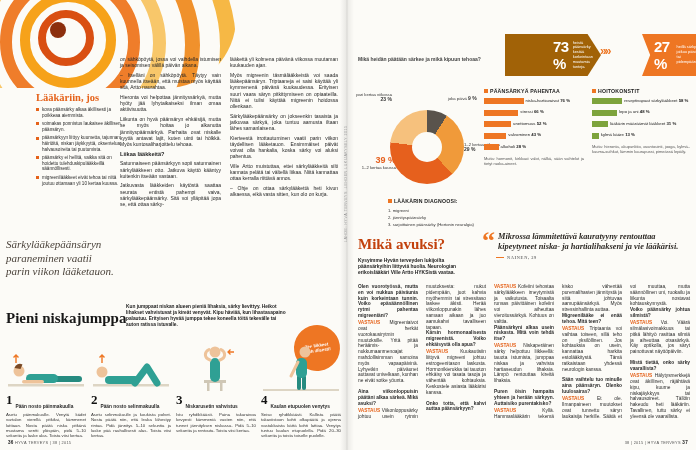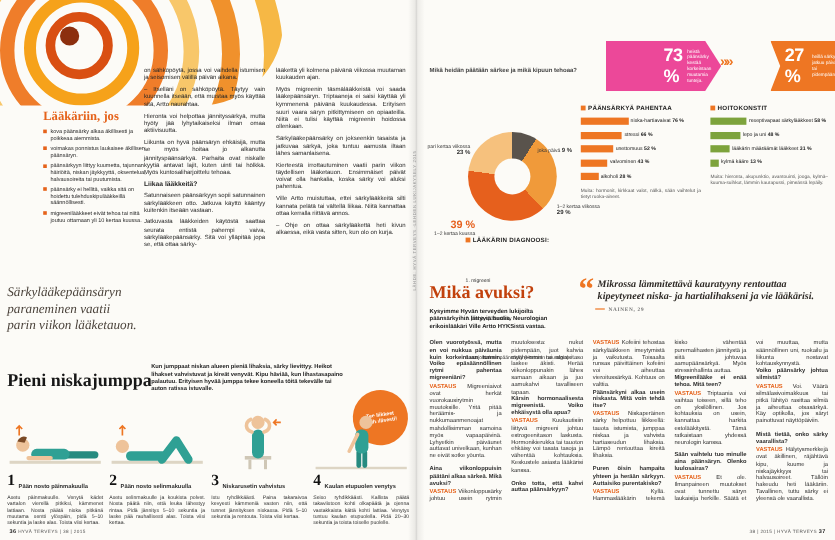--- a/index.html
+++ b/index.html
@@ -52,32 +52,32 @@
 
   .footer{bottom:5px;font-size:3.9px;color:#555;letter-spacing:.3px;}
   .footer b{font-size:4.6px;color:#222;}
   .footer-l{left:8px;} .footer-r{right:8px;text-align:right;}
 
   
   .r-title{left:358px;top:28px;font-family:"Liberation Serif",serif;font-weight:bold;font-size:17px;color:#141414;}
   .r-sub{left:358px;top:56px;width:132px;font-size:5px;line-height:6.2px;color:#444;font-weight:bold;}
 
   .stat{height:42px;color:#fff;display:flex;align-items:center;padding:0 8px;box-sizing:border-box;gap:4px;}
-  .stat-green{left:505px;top:34px;width:96px;background:#ec4899;clip-path:polygon(0 0,86% 0,100% 50%,86% 100%,0 100%);padding-left:48px;}
+  .stat-green{left:505px;top:34px;width:96px;background:#a16207;clip-path:polygon(0 0,86% 0,100% 50%,86% 100%,0 100%);padding-left:48px;}
   .stat-orange{left:642px;top:34px;width:68px;background:#ee7623;clip-path:polygon(0 0,100% 0,100% 100%,0 100%,12% 50%);padding-left:12px;}
   .stat-val{font-weight:bold;font-size:15px;letter-spacing:-.5px;}
   .stat-cap{font-size:3.9px;line-height:4.8px;width:44px;}
   .chev{left:600px;top:44px;color:#ee7623;font-weight:bold;font-size:12px;letter-spacing:-2px;}
 
   .src-vert{left:344px;top:92px;height:150px;writing-mode:vertical-rl;transform:rotate(180deg);
             font-size:3.6px;letter-spacing:.5px;color:#999;}
 
   .donut{left:390px;top:110px;width:74px;height:74px;border-radius:50%;position:absolute;}
   .donut::after{content:"";position:absolute;inset:22px;background:#fcfbf7;border-radius:50%;}
-  .dlabel{font-size:4.2px;line-height:5px;color:#333;margin-top:27px;}
+  .dlabel{font-size:4.2px;line-height:5px;color:#333;}
   .dlabel b{font-size:5px;}
   .dl-big b{font-size:9px;color:#e6601d;display:block;line-height:9px;}
 
   .bars{width:100px;}
   .bars-h{font-weight:bold;font-size:5.2px;letter-spacing:.2px;margin:0 0 4px;color:#1c1c1c;}
   .bars-h::before{content:"";display:inline-block;width:4px;height:4px;background:#ee7623;margin-right:2px;}
   .bar-row{display:flex;align-items:center;gap:2px;margin-bottom:5.5px;}
   .bar{display:inline-block;height:6px;background:#ee7623;width:calc(var(--v,0)*0.52px);flex:none;}
   .bars-green .bar{background:#7da33c;}
   .bar-label{font-size:4.3px;line-height:4.8px;color:#222;}

